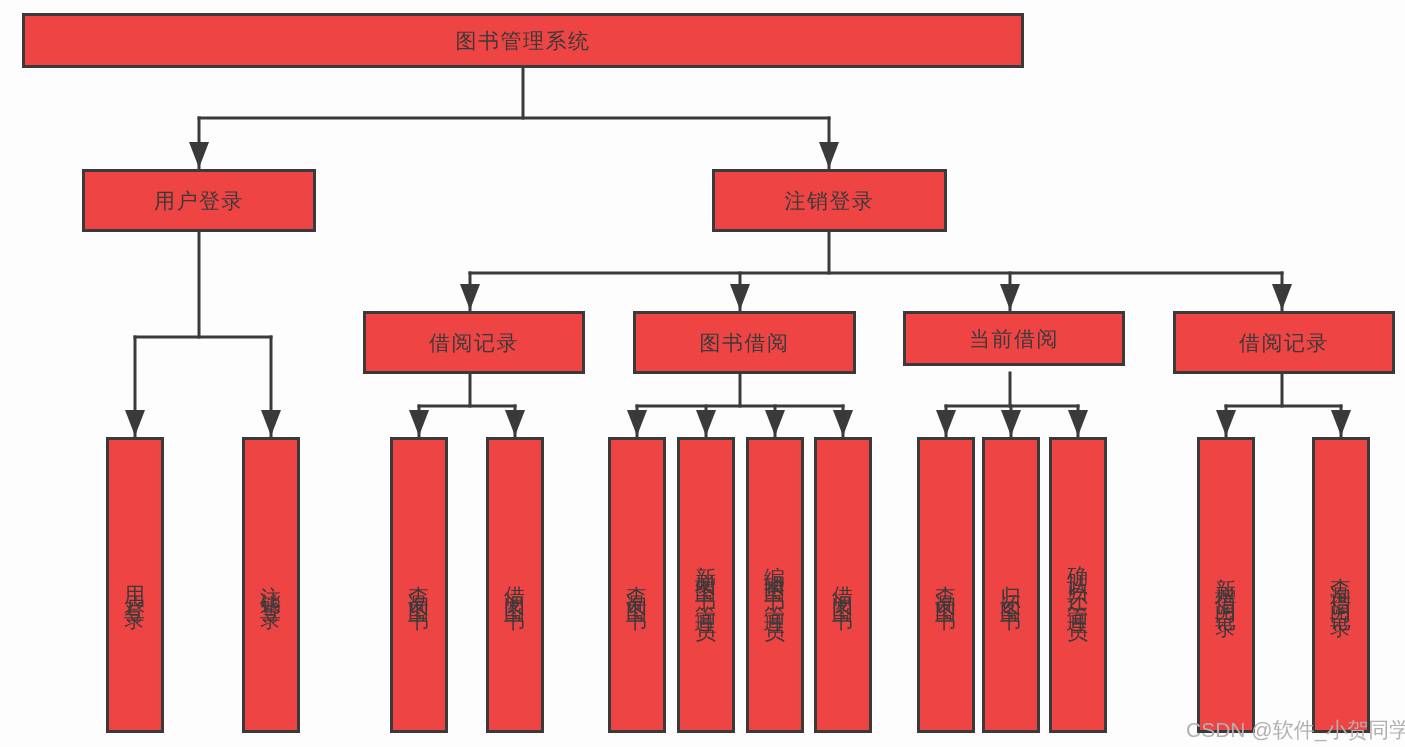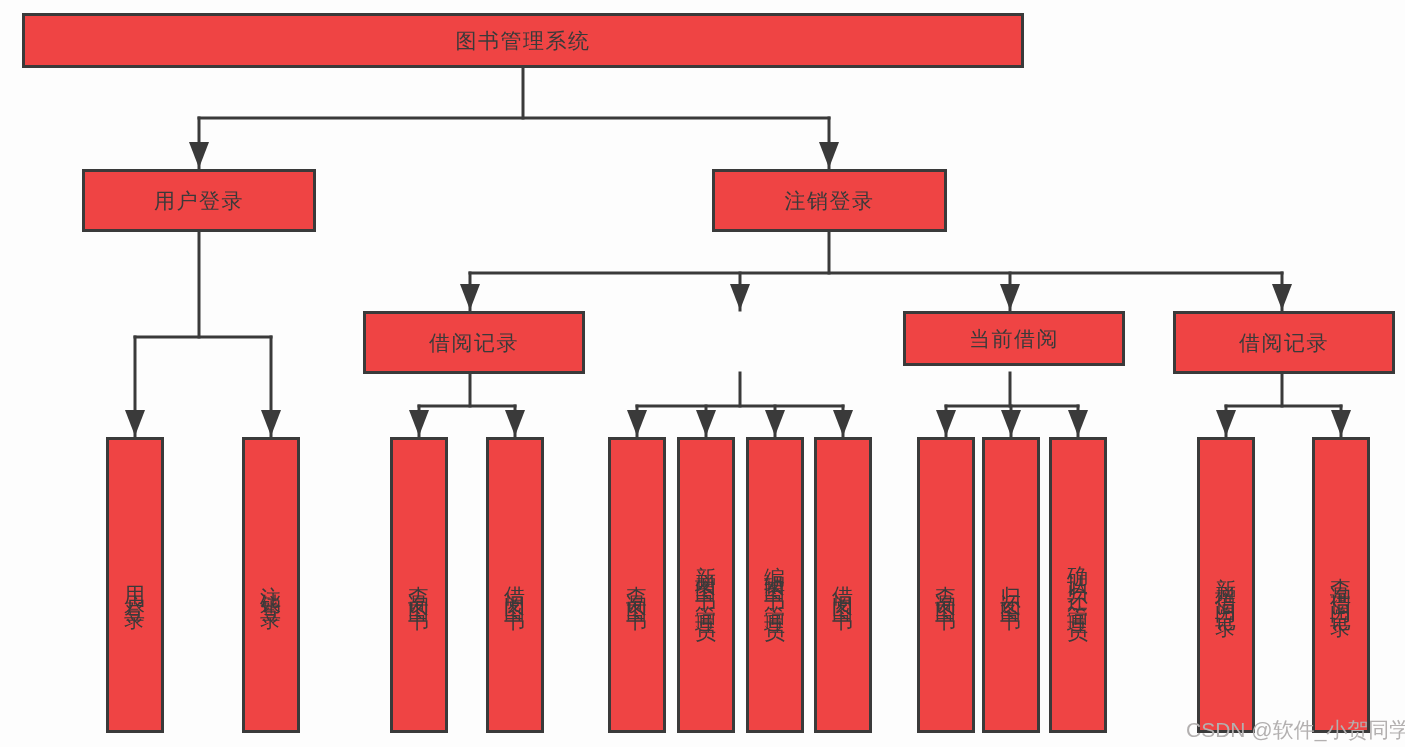--- a/index.html
+++ b/index.html
@@ -122,20 +122,23 @@
   <div class="box" style="left:82px;top:169px;width:234px;height:63px">
     <span class="hlbl">用户登录</span>
   </div>
   <div class="box" style="left:712px;top:169px;width:235px;height:63px">
     <span class="hlbl">注销登录</span>
   </div>
 
   <div class="box" style="left:363px;top:311px;width:222px;height:63px">
     <span class="hlbl">借阅记录</span>
   </div>
+  <div class="box" style="left:633px;top:311px;width:223px;height:63px">
+    <span class="hlbl">图书借阅</span>
+  </div>
   <div class="box" style="left:903px;top:311px;width:222px;height:55px">
     <span class="hlbl">当前借阅</span>
   </div>
   <div class="box" style="left:1173px;top:311px;width:222px;height:63px">
     <span class="hlbl">借阅记录</span>
   </div>
 
   <div class="box vbox" style="left:106px">
     <span class="vlbl">用户登录</span>
   </div>

